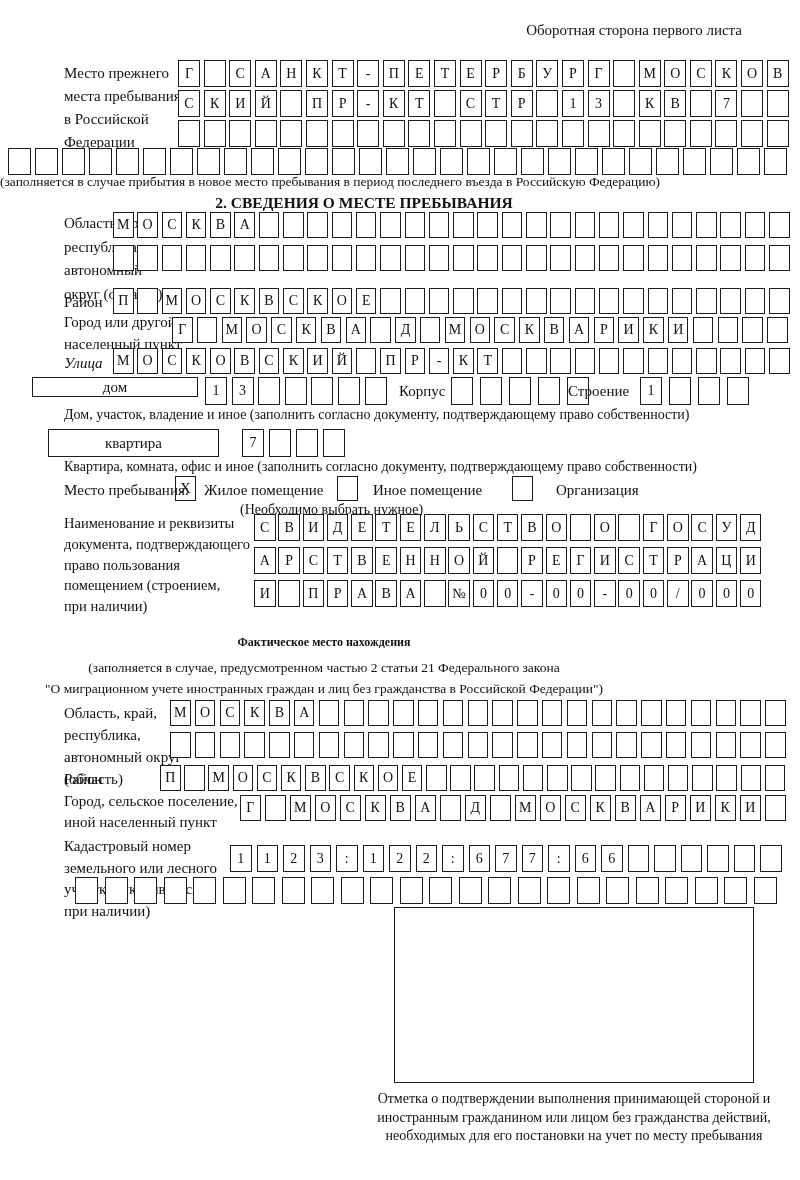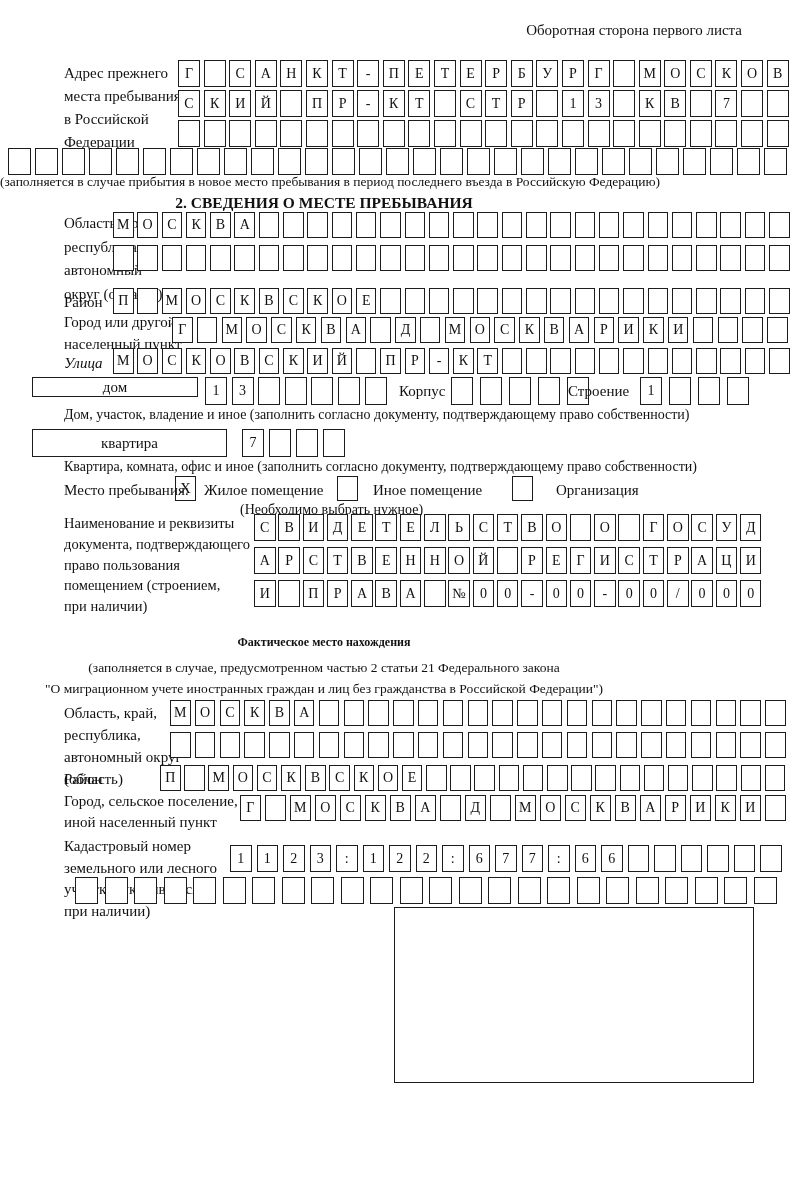--- a/index.html
+++ b/index.html
@@ -34,21 +34,21 @@
   .stamp{border:1.6px solid #1c1c1c;box-sizing:border-box;background:#fff;}
 </style>
 </head>
 <body>
 
 <div id="page">
 
   <div class="abs note" style="top:22px;right:58px;font-size:15px;">Оборотная сторона первого листа</div>
 
   <div class="abs" style="left:64px;top:62px;">
-    <div class="lbl">Адрес прежнего</div>
+    <div class="lbl">Место прежнего</div>
     <div class="lbl">места пребывания</div>
     <div class="lbl">в Российской</div>
     <div class="lbl">Федерации</div>
   </div>
   <div class="abs row cells-a" style="left:178px;top:60px;">
       <span class="cell">Г</span>
       <span class="cell"></span>
       <span class="cell">С</span>
       <span class="cell">А</span>
       <span class="cell">Н</span>
@@ -150,21 +150,21 @@
       <span class="cell"></span>
       <span class="cell"></span>
       <span class="cell"></span>
       <span class="cell"></span>
       <span class="cell"></span>
       <span class="cell"></span>
       <span class="cell"></span>
     </div>
   <div class="abs note center" style="top:174px;">(заполняется в случае прибытия в новое место пребывания в период последнего въезда в Российскую Федерацию)</div>
 
-  <div class="abs center bold" style="top:194px;font-size:15.5px;">2. СВЕДЕНИЯ О МЕСТЕ ПРЕБЫВАНИЯ</div>
+  <div class="abs center bold" style="top:194px;font-size:15.5px;padding-left:40px;">2. СВЕДЕНИЯ О МЕСТЕ ПРЕБЫВАНИЯ</div>
 
   <div class="abs" style="left:64px;top:212px;">
     <div class="lbl" style="line-height:23.5px;">Область, край,</div>
     <div class="lbl" style="line-height:23.5px;">республика,</div>
     <div class="lbl" style="line-height:23.5px;">автономный</div>
     <div class="lbl" style="line-height:23.5px;">округ (область)</div>
   </div>
   <div class="abs row cells-c" style="left:113px;top:212px;">
       <span class="cell">М</span>
       <span class="cell">О</span>
@@ -342,21 +342,21 @@
     </div>
   <div class="abs lbl" style="left:568px;top:380px;">Строение</div>
   <div class="abs row cells-m" style="left:640px;top:377px;">
       <span class="cell">1</span>
       <span class="cell"></span>
       <span class="cell"></span>
       <span class="cell"></span>
     </div>
   <div class="abs note" style="left:64px;top:407px;font-size:14px;">Дом, участок, владение и иное (заполнить согласно документу, подтверждающему право собственности)</div>
 
-  <div class="abs longbox" style="left:32px;top:429px;width:195px;height:28px;">квартира</div>
+  <div class="abs longbox" style="left:48px;top:429px;width:171px;height:28px;">квартира</div>
   <div class="abs row cells-n" style="left:242px;top:429px;">
       <span class="cell">7</span>
       <span class="cell"></span>
       <span class="cell"></span>
       <span class="cell"></span>
     </div>
   <div class="abs note" style="left:64px;top:459px;font-size:14px;">Квартира, комната, офис и иное (заполнить согласно документу, подтверждающему право собственности)</div>
 
   <div class="abs lbl" style="left:64px;top:479px;">Место пребывания:</div>
   <div class="abs chk" style="left:175px;top:476px;">X</div>
@@ -618,14 +618,15 @@
       <span class="cell"></span>
       <span class="cell"></span>
       <span class="cell"></span>
       <span class="cell"></span>
       <span class="cell"></span>
       <span class="cell"></span>
       <span class="cell"></span>
     </div>
 
   <div class="abs stamp" style="left:394px;top:907px;width:360px;height:176px;"></div>
+  <div class="abs" style="left:352px;top:1090px;width:444px;text-align:center;font-size:14px;line-height:18.6px;">Отметка о подтверждении выполнения принимающей стороной и иностранным гражданином или лицом без гражданства действий, необходимых для его постановки на учет по месту пребывания</div>
 
 </div>
 
 </body></html>

